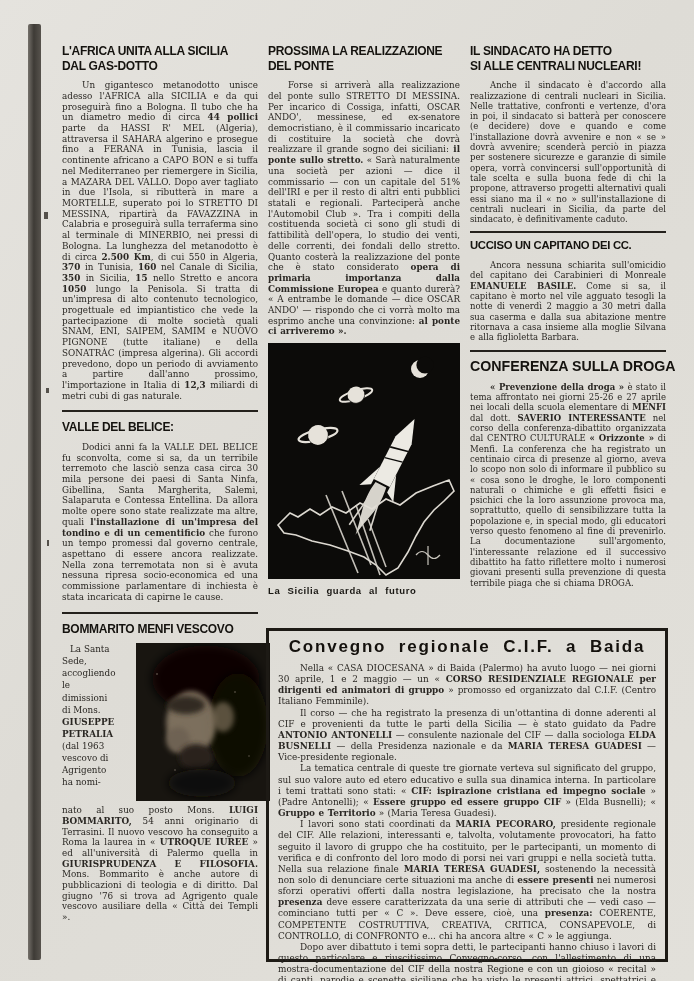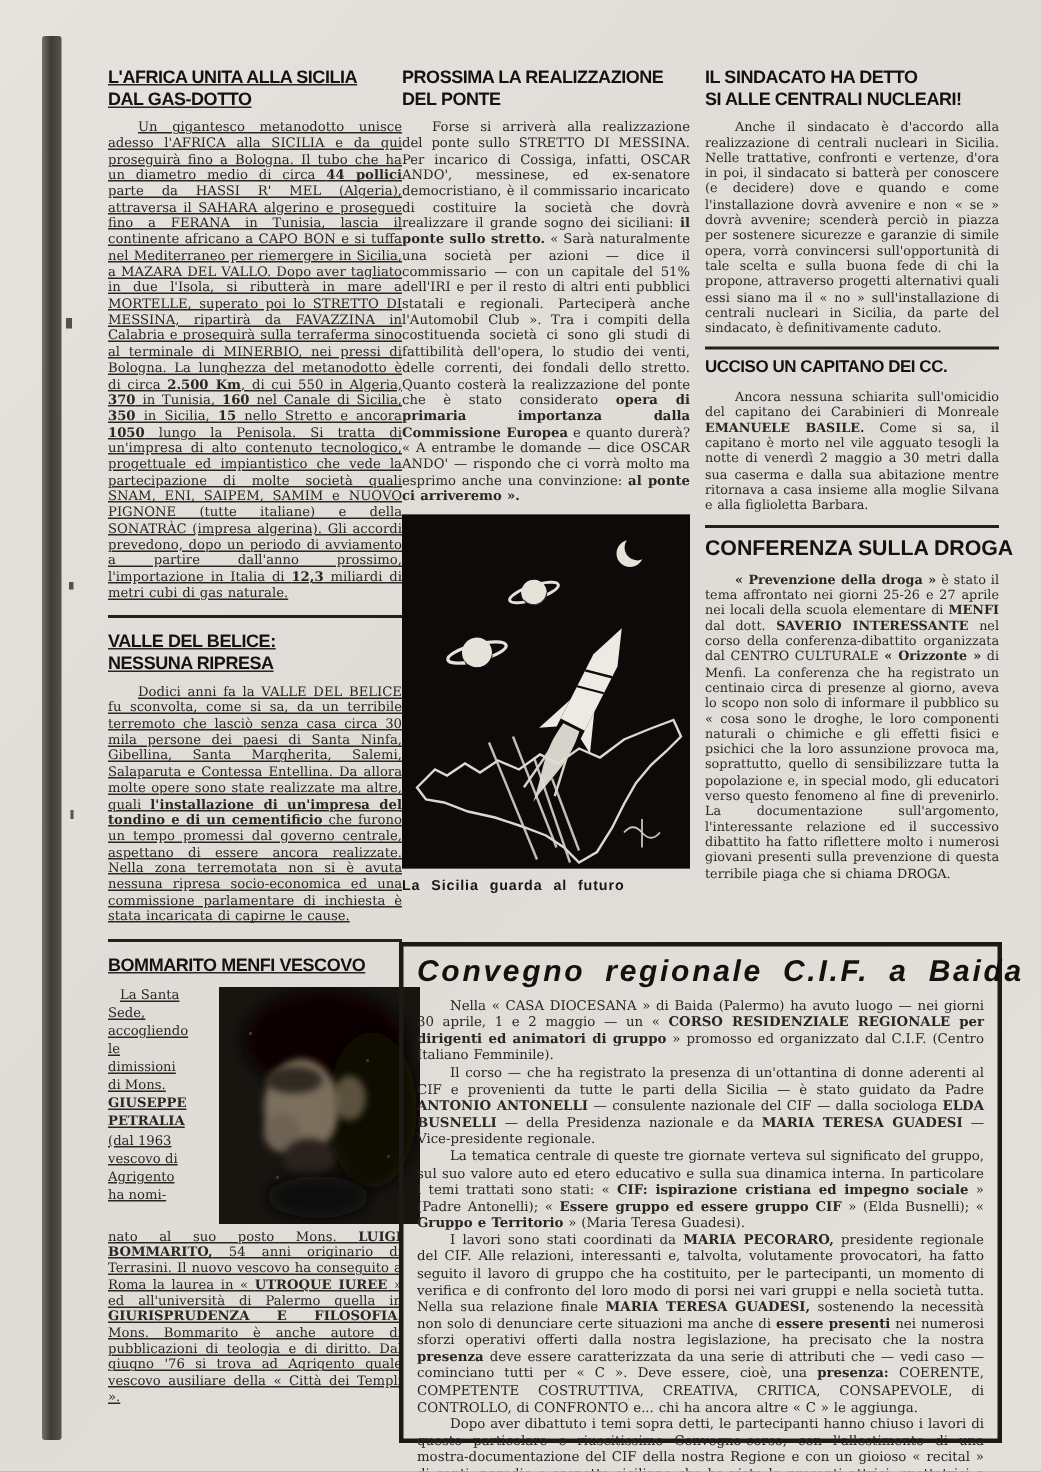--- a/index.html
+++ b/index.html
@@ -12,21 +12,21 @@
     position:absolute;left:28px;top:24px;width:13px;height:936px;
     background:linear-gradient(to right,#74706a,#3e3b36 45%,#57534d);
     border-radius:2px;
   }
   .speck{position:absolute;background:#55514b;}
   .speck.s1{left:44px;top:212px;width:4px;height:7px;}
   .speck.s2{left:46px;top:388px;width:3px;height:5px;}
   .speck.s3{left:47px;top:540px;width:2px;height:6px;}
 
   .col{position:absolute;top:44px;}
-  .col1{left:72px;width:196px;text-decoration:underline;}
+  .col1{left:62px;width:196px;}
   .col2{left:268px;width:192px;}
   .col3{left:470px;width:196px;}
 
   h2.headline{
     font-family:"Liberation Sans",sans-serif;font-weight:700;
     font-size:12px;line-height:1.22;letter-spacing:-0.3px;
     margin:0 0 7px 0;color:#15130f;
   }
   h2.headline div{white-space:nowrap;}
   h2.hl-small{font-size:11.3px;}
@@ -59,22 +59,22 @@
     font-size:9.5px;letter-spacing:0.6px;word-spacing:4px;
     margin-top:6px;color:#191713;
   }
 
   .cif-box{
     position:absolute;left:266px;top:628px;width:402px;height:334px;
     border:3px solid #1d1a15;box-sizing:border-box;padding:4px 9px 4px 9px;
   }
   .cif-title{
     font-family:"Liberation Sans",sans-serif;font-weight:700;
-    font-size:20px;letter-spacing:1.8px;word-spacing:6px;text-align:center;
-    margin:2px 0 6px 0;color:#14110d;white-space:nowrap;font-style:italic;
+    font-size:17px;letter-spacing:1.8px;word-spacing:6px;text-align:center;
+    margin:2px 0 6px 0;color:#14110d;white-space:nowrap;
   }
   .cif-box p.body{font-size:8.9px;line-height:11.15px;text-indent:22px;}
 </style>
 </head>
 <body>
 
 <div class="page">
 
   <div class="spine"></div>
   <div class="speck s1"></div>
@@ -88,21 +88,20 @@
           <div>DAL GAS-DOTTO</div>
         </h2>
       <p class="body"><span>Un gigantesco metanodotto unisce adesso l'AFRICA alla SICILIA e da qui proseguirà fino a Bologna. Il tubo che ha un diametro medio di circa </span><span class="b">44 pollici</span><span> parte da HASSI R' MEL (Algeria), attraversa il SAHARA algerino e prosegue fino a FERANA in Tunisia, lascia il continente africano a CAPO BON e si tuffa nel Mediterraneo per riemergere in Sicilia, a MAZARA DEL VALLO. Dopo aver tagliato in due l'Isola, si ributterà in mare a MORTELLE, superato poi lo STRETTO DI MESSINA, ripartirà da FAVAZZINA in Calabria e proseguirà sulla terraferma sino al terminale di MINERBIO, nei pressi di Bologna. La lunghezza del metanodotto è di circa </span><span class="b">2.500 Km</span><span>, di cui 550 in Algeria, </span><span class="b">370</span><span> in Tunisia, </span><span class="b">160</span><span> nel Canale di Sicilia, </span><span class="b">350</span><span> in Sicilia, </span><span class="b">15</span><span> nello Stretto e ancora </span><span class="b">1050</span><span> lungo la Penisola. Si tratta di un'impresa di alto contenuto tecnologico, progettuale ed impiantistico che vede la partecipazione di molte società quali SNAM, ENI, SAIPEM, SAMIM e NUOVO PIGNONE (tutte italiane) e della SONATRÀC (impresa algerina). Gli accordi prevedono, dopo un periodo di avviamento a partire dall'anno prossimo, l'importazione in Italia di </span><span class="b">12,3</span><span> miliardi di metri cubi di gas naturale.</span></p>
     </section>
 
     <hr class="rule">
 
     <section>
       <h2 class="headline">
           <div>VALLE DEL BELICE:</div>
-          <div>NESSUNA RIPRESA</div>
         </h2>
       <p class="body"><span>Dodici anni fa la VALLE DEL BELICE fu sconvolta, come si sa, da un terribile terremoto che lasciò senza casa circa 30 mila persone dei paesi di Santa Ninfa, Gibellina, Santa Margherita, Salemi, Salaparuta e Contessa Entellina. Da allora molte opere sono state realizzate ma altre, quali </span><span class="b">l'installazione di un'impresa del tondino e di un cementificio</span><span> che furono un tempo promessi dal governo centrale, aspettano di essere ancora realizzate. Nella zona terremotata non si è avuta nessuna ripresa socio-economica ed una commissione parlamentare di inchiesta è stata incaricata di capirne le cause.</span></p>
     </section>
 
     <hr class="rule">
 
     <section>
       <h2 class="headline">
           <div>BOMMARITO MENFI VESCOVO</div>
         </h2>

